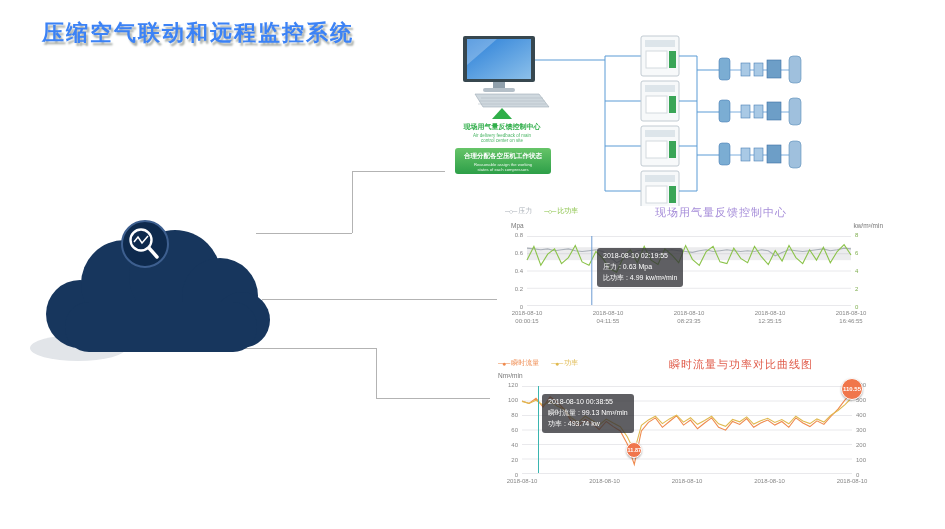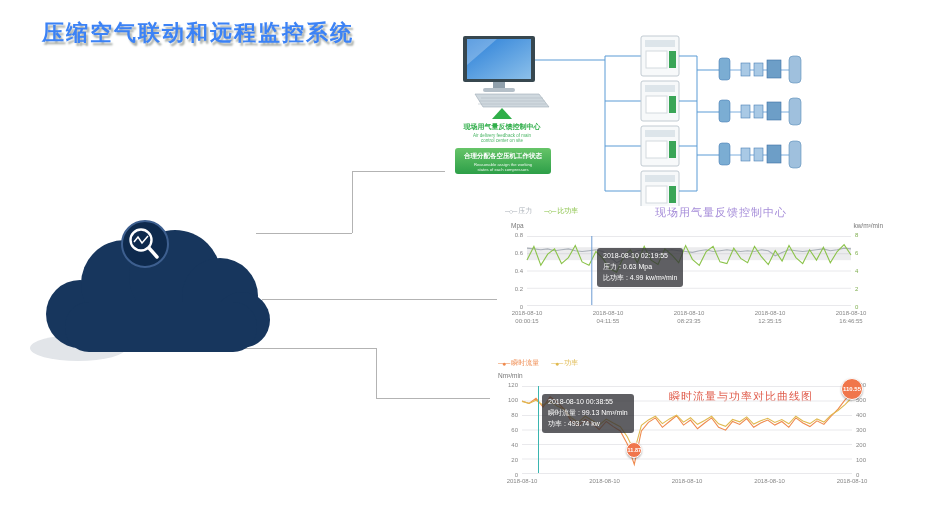--- a/index.html
+++ b/index.html
@@ -258,21 +258,21 @@
   <div class="legend">
     <span class="litem" style="color: rgb(239, 138, 78);">
       <span class="lmark">─●─</span>
       <span>瞬时流量</span>
     </span>
     <span class="litem" style="color: rgb(224, 185, 79);">
       <span class="lmark">─●─</span>
       <span>功率</span>
     </span>
   </div>
-  <div class="ctitle" style="left: 120px; right: 16px; color: rgb(224, 92, 75); margin-top: 32px;">瞬时流量与功率对比曲线图</div>
+  <div class="ctitle" style="left: 120px; right: 16px; color: rgb(224, 92, 75);">瞬时流量与功率对比曲线图</div>
   <div class="unitL" style="left:8px;top:16px">Nm³/min</div>
   <div class="yt left" style="left: 2px; top: 26px; width: 26px; height: 96px; color: rgb(136, 136, 136);">
       <div>120</div>
       <div>100</div>
       <div>80</div>
       <div>60</div>
       <div>40</div>
       <div>20</div>
       <div>0</div>
     </div>

